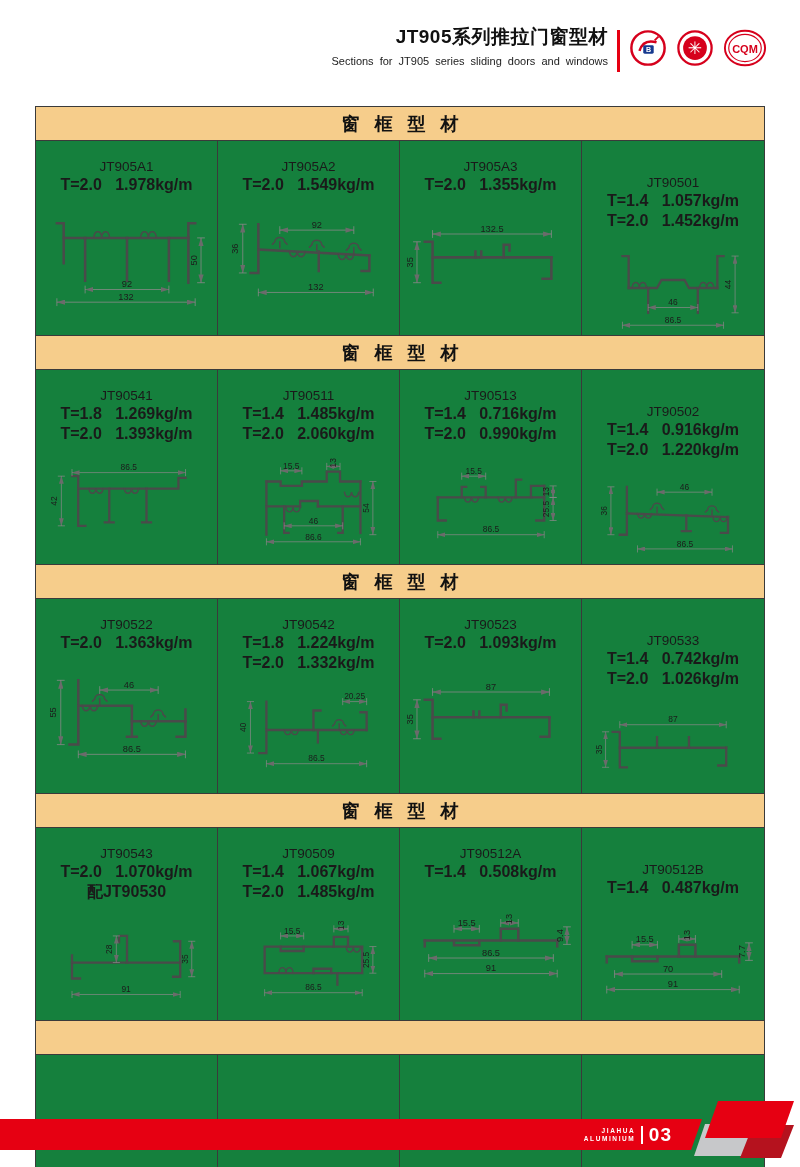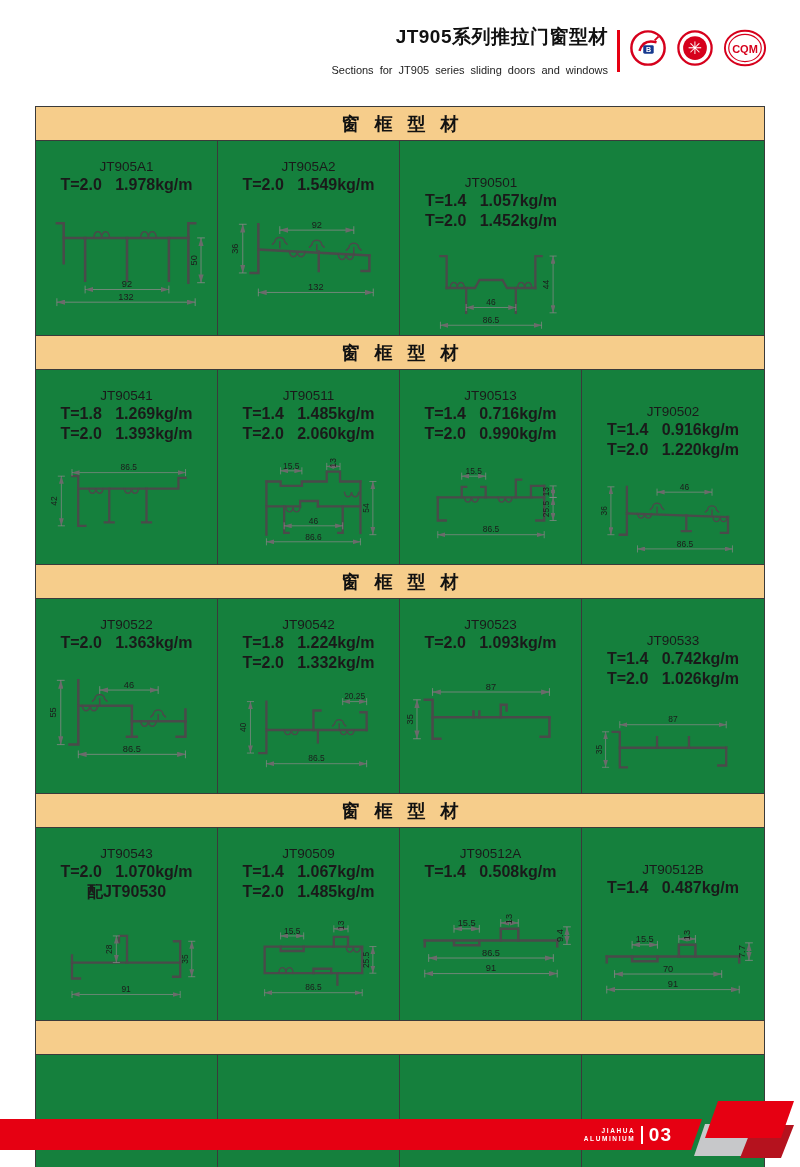--- a/index.html
+++ b/index.html
@@ -1,21 +1,21 @@
 <!DOCTYPE html>
 <html><head>
 <meta charset="utf-8">
 <style>
   html,body{margin:0;padding:0;}
   body{width:800px;height:1167px;background:#fff;position:relative;overflow:hidden;
        font-family:"Liberation Sans","DejaVu Sans",sans-serif;color:#1c1c1c;}
   
   .title-block{position:absolute;top:24px;right:192px;text-align:right;}
   .page-title{margin:0;font-size:19px;font-weight:bold;color:#111;letter-spacing:.5px;}
-  .page-subtitle{margin-top:14px;font-size:11px;color:#222;word-spacing:3px;}
+  .page-subtitle{margin-top:5px;font-size:11px;color:#222;word-spacing:3px;}
   .red-divider{position:absolute;left:617px;top:30px;width:3px;height:42px;background:#e60012;}
   .logos{position:absolute;left:629px;top:28px;display:flex;align-items:center;gap:9px;}
   .logo{display:block;}
   
   #catalog{position:absolute;left:35px;top:106px;width:728px;border:1px solid #3a3a3a;background:#15803d;}
   .sec-header{height:33px;background:#f6cd8b;display:flex;align-items:center;justify-content:center;
               border-bottom:1px solid #3a3a3a;}
   .sec-header + .row + .sec-header{border-top:1px solid #3a3a3a;}
   #catalog > .sec-header:not(:first-child){border-top:1px solid #3a3a3a;}
   .sec-title{font-size:18px;font-weight:bold;color:#111;letter-spacing:15px;padding-left:15px;}
@@ -122,20 +122,37 @@
           <text x="98" y="31.5" text-anchor="middle" font-size="9.5" fill="#1c1c1c">92</text>
           <path d="M38 98 H156" fill="none" stroke="#8a8a8a" stroke-width="0.8" marker-start="url(#arw)" marker-end="url(#arw)"></path>
           <path d="M38 94 v8 M156 94 v8" fill="none" stroke="#8a8a8a" stroke-width="0.8"></path>
           <text x="97" y="95.5" text-anchor="middle" font-size="9.5" fill="#1c1c1c">132</text>
           <path d="M22 28 V78" fill="none" stroke="#8a8a8a" stroke-width="0.8" marker-start="url(#arw)" marker-end="url(#arw)"></path>
           <path d="M18 28 h8 M18 78 h8" fill="none" stroke="#8a8a8a" stroke-width="0.8"></path>
           <text x="17.5" y="53" text-anchor="middle" font-size="9.5" fill="#1c1c1c" transform="rotate(-90 17.5 53)">36</text>
         </svg>
       </div>
       <div class="cell">
+        <div class="code">JT905A3</div>
+        <div class="spec">T=2.0   1.355kg/m</div>
+        <svg class="drawing" width="178" height="112" viewBox="0 0 180 115" preserveAspectRatio="xMidYMid meet">
+          <path d="M22 46 h8 v42 h8" fill="none" stroke="#4a4a4a" stroke-width="2.6" stroke-linecap="square" stroke-linejoin="miter"></path>
+          <path d="M30 62 H152" fill="none" stroke="#4a4a4a" stroke-width="2.6" stroke-linecap="square" stroke-linejoin="miter"></path>
+          <path d="M152 62 v22 h-9" fill="none" stroke="#4a4a4a" stroke-width="2.6" stroke-linecap="square" stroke-linejoin="miter"></path>
+          <path d="M74 62 v-6 m6 6 v-6" fill="none" stroke="#4a4a4a" stroke-width="2.6" stroke-linecap="square" stroke-linejoin="miter"></path>
+          <path d="M103 62 v-13 h6 v6" fill="none" stroke="#4a4a4a" stroke-width="2.6" stroke-linecap="square" stroke-linejoin="miter"></path>
+          <path d="M30 38 H152" fill="none" stroke="#8a8a8a" stroke-width="0.8" marker-start="url(#arw)" marker-end="url(#arw)"></path>
+          <path d="M30 34 v8 M152 34 v8" fill="none" stroke="#8a8a8a" stroke-width="0.8"></path>
+          <text x="91" y="35.5" text-anchor="middle" font-size="9.5" fill="#1c1c1c">132.5</text>
+          <path d="M14 46 V88" fill="none" stroke="#8a8a8a" stroke-width="0.8" marker-start="url(#arw)" marker-end="url(#arw)"></path>
+          <path d="M10 46 h8 M10 88 h8" fill="none" stroke="#8a8a8a" stroke-width="0.8"></path>
+          <text x="9.5" y="67" text-anchor="middle" font-size="9.5" fill="#1c1c1c" transform="rotate(-90 9.5 67)">35</text>
+        </svg>
+      </div>
+      <div class="cell">
         <div class="code">JT90501</div>
         <div class="spec">T=1.4   1.057kg/m</div>
         <div class="spec">T=2.0   1.452kg/m</div>
         <svg class="drawing" width="178" height="102" viewBox="0 0 180 115" preserveAspectRatio="xMidYMid meet">
           <path d="M33 26 h7 v36" fill="none" stroke="#4a4a4a" stroke-width="2.6" stroke-linecap="square" stroke-linejoin="miter"></path>
           <path d="M147 26 h-7 v36" fill="none" stroke="#4a4a4a" stroke-width="2.6" stroke-linecap="square" stroke-linejoin="miter"></path>
           <path d="M40 62 H72 L77 53 H103 L108 62 H140" fill="none" stroke="#4a4a4a" stroke-width="2.6" stroke-linecap="square" stroke-linejoin="miter"></path>
           <path d="M62 62 v28" fill="none" stroke="#4a4a4a" stroke-width="2.6" stroke-linecap="square" stroke-linejoin="miter"></path>
           <path d="M118 62 v28" fill="none" stroke="#4a4a4a" stroke-width="2.6" stroke-linecap="square" stroke-linejoin="miter"></path>
           <path d="M44 61 c1 -7 7 -7 8 0 c1 -7 7 -7 8 0" fill="none" stroke="#4a4a4a" stroke-width="1.6" stroke-linecap="round"></path>

